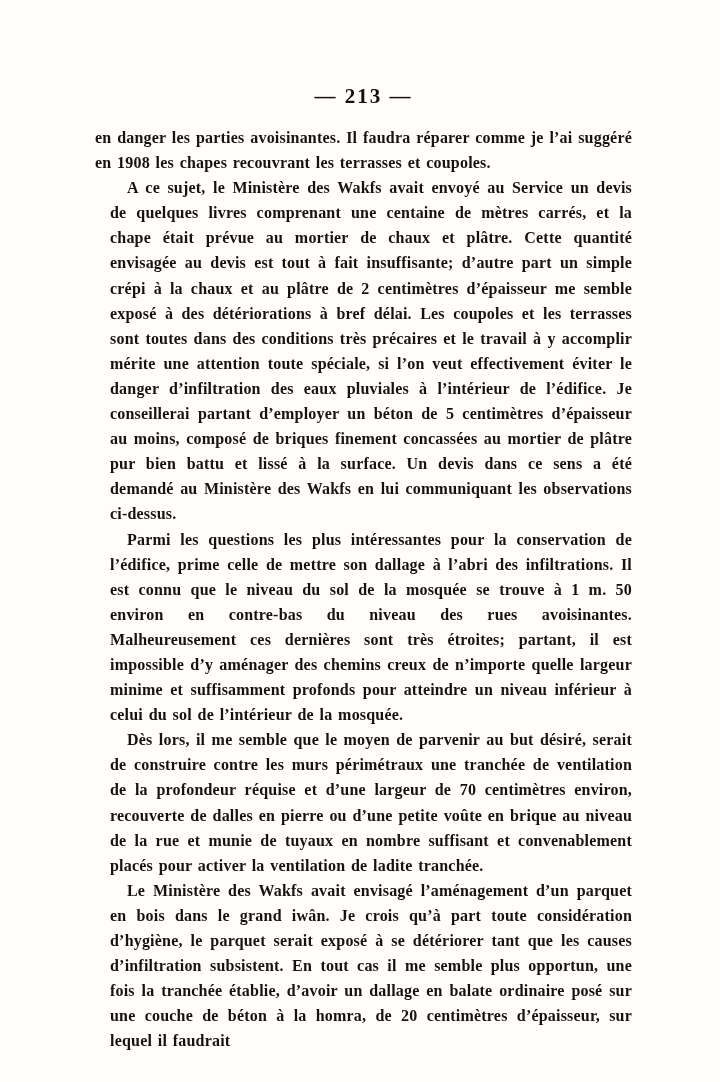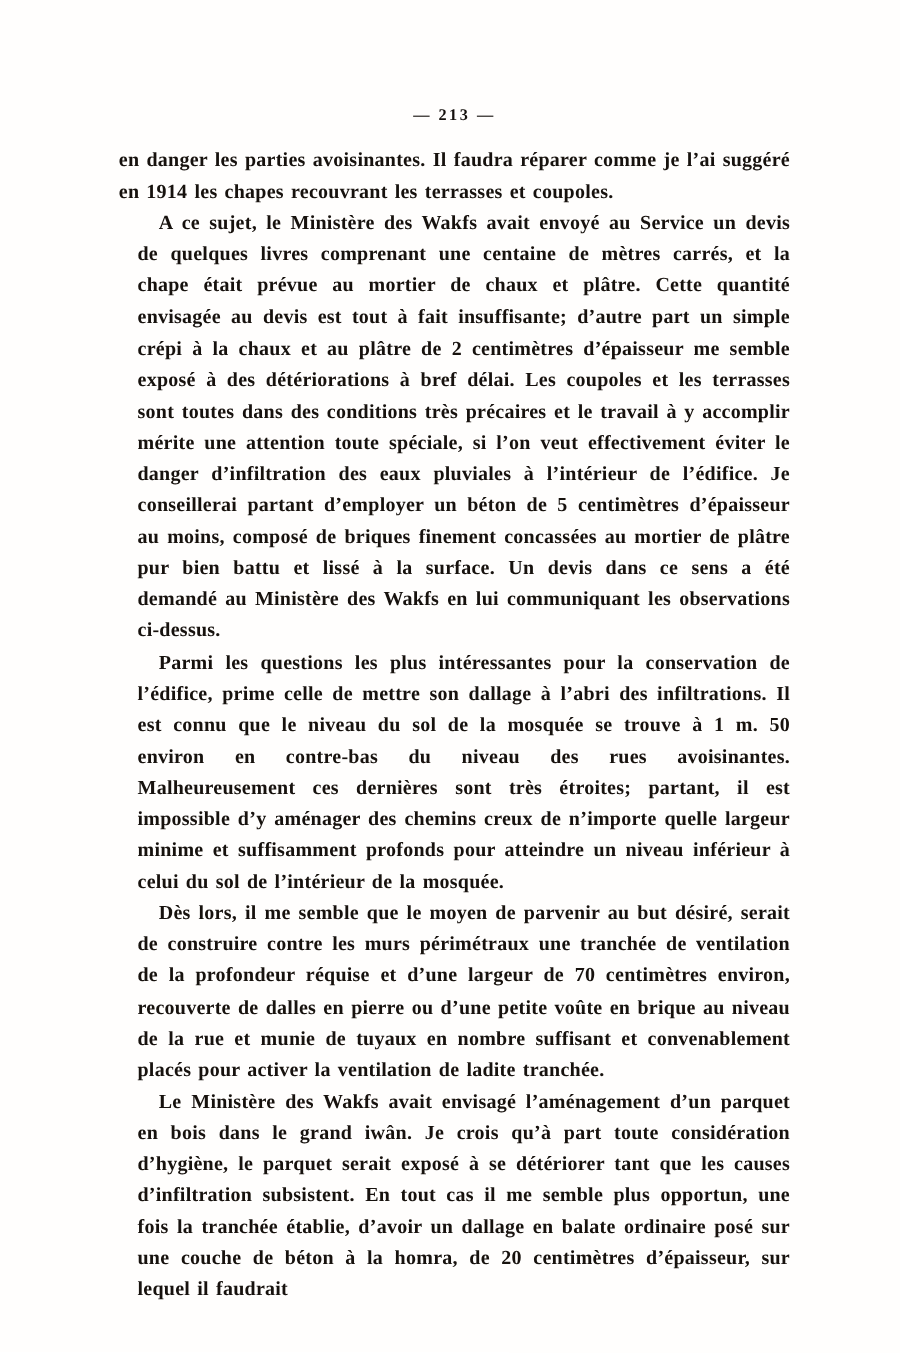--- a/index.html
+++ b/index.html
@@ -19,21 +19,21 @@
   }
   .content {
     position: absolute;
     left: 95px;
     top: 84px;
     width: 537px;
   }
   .page-number {
     text-align: center;
     font-weight: bold;
-    font-size: 13px;
+    font-size: 21px;
     letter-spacing: 2px;
     margin: 0 0 16px 0;
     color: #14100c;
   }
   .body-text p {
     margin: 0;
     padding: 0;
     font-size: 16px;
     font-weight: bold;
     line-height: 25.1px;
@@ -47,20 +47,20 @@
     margin-left: 15px;
   }
 </style>
 </head>
 <body>
 
 <div class="page">
   <div class="content">
     <div class="page-number">— 213 —</div>
     <div class="body-text">
-      <p>en danger les parties avoisinantes. Il faudra réparer comme je l’ai suggéré en 1914 les chapes recouvrant les terrasses et coupoles.</p>
+      <p>en danger les parties avoisinantes. Il faudra réparer comme je l’ai suggéré en 1908 les chapes recouvrant les terrasses et coupoles.</p>
       <p class="indented">A ce sujet, le Ministère des Wakfs avait envoyé au Service un devis de quelques livres comprenant une centaine de mètres carrés, et la chape était prévue au mortier de chaux et plâtre. Cette quantité envisagée au devis est tout à fait insuffisante; d’autre part un simple crépi à la chaux et au plâtre de 2 centimètres d’épaisseur me semble exposé à des détériorations à bref délai. Les coupoles et les terrasses sont toutes dans des conditions très précaires et le travail à y accomplir mérite une attention toute spéciale, si l’on veut effectivement éviter le danger d’infiltration des eaux pluviales à l’intérieur de l’édifice. Je conseillerai partant d’employer un béton de 5 centimètres d’épaisseur au moins, composé de briques finement concassées au mortier de plâtre pur bien battu et lissé à la surface. Un devis dans ce sens a été demandé au Ministère des Wakfs en lui communiquant les observations ci-dessus.</p>
       <p class="indented">Parmi les questions les plus intéressantes pour la conservation de l’édifice, prime celle de mettre son dallage à l’abri des infiltrations. Il est connu que le niveau du sol de la mosquée se trouve à 1 m. 50 environ en contre-bas du niveau des rues avoisinantes. Malheureusement ces dernières sont très étroites; partant, il est impossible d’y aménager des chemins creux de n’importe quelle largeur minime et suffisamment profonds pour atteindre un niveau inférieur à celui du sol de l’intérieur de la mosquée.</p>
       <p class="indented">Dès lors, il me semble que le moyen de parvenir au but désiré, serait de construire contre les murs périmétraux une tranchée de ventilation de la profondeur réquise et d’une largeur de 70 centimètres environ, recouverte de dalles en pierre ou d’une petite voûte en brique au niveau de la rue et munie de tuyaux en nombre suffisant et convenablement placés pour activer la ventilation de ladite tranchée.</p>
       <p class="indented">Le Ministère des Wakfs avait envisagé l’aménagement d’un parquet en bois dans le grand iwân. Je crois qu’à part toute considération d’hygiène, le parquet serait exposé à se détériorer tant que les causes d’infiltration subsistent. En tout cas il me semble plus opportun, une fois la tranchée établie, d’avoir un dallage en balate ordinaire posé sur une couche de béton à la homra, de 20 centimètres d’épaisseur, sur lequel il faudrait</p>
     </div>
   </div>
 </div>
 
 </body></html>

